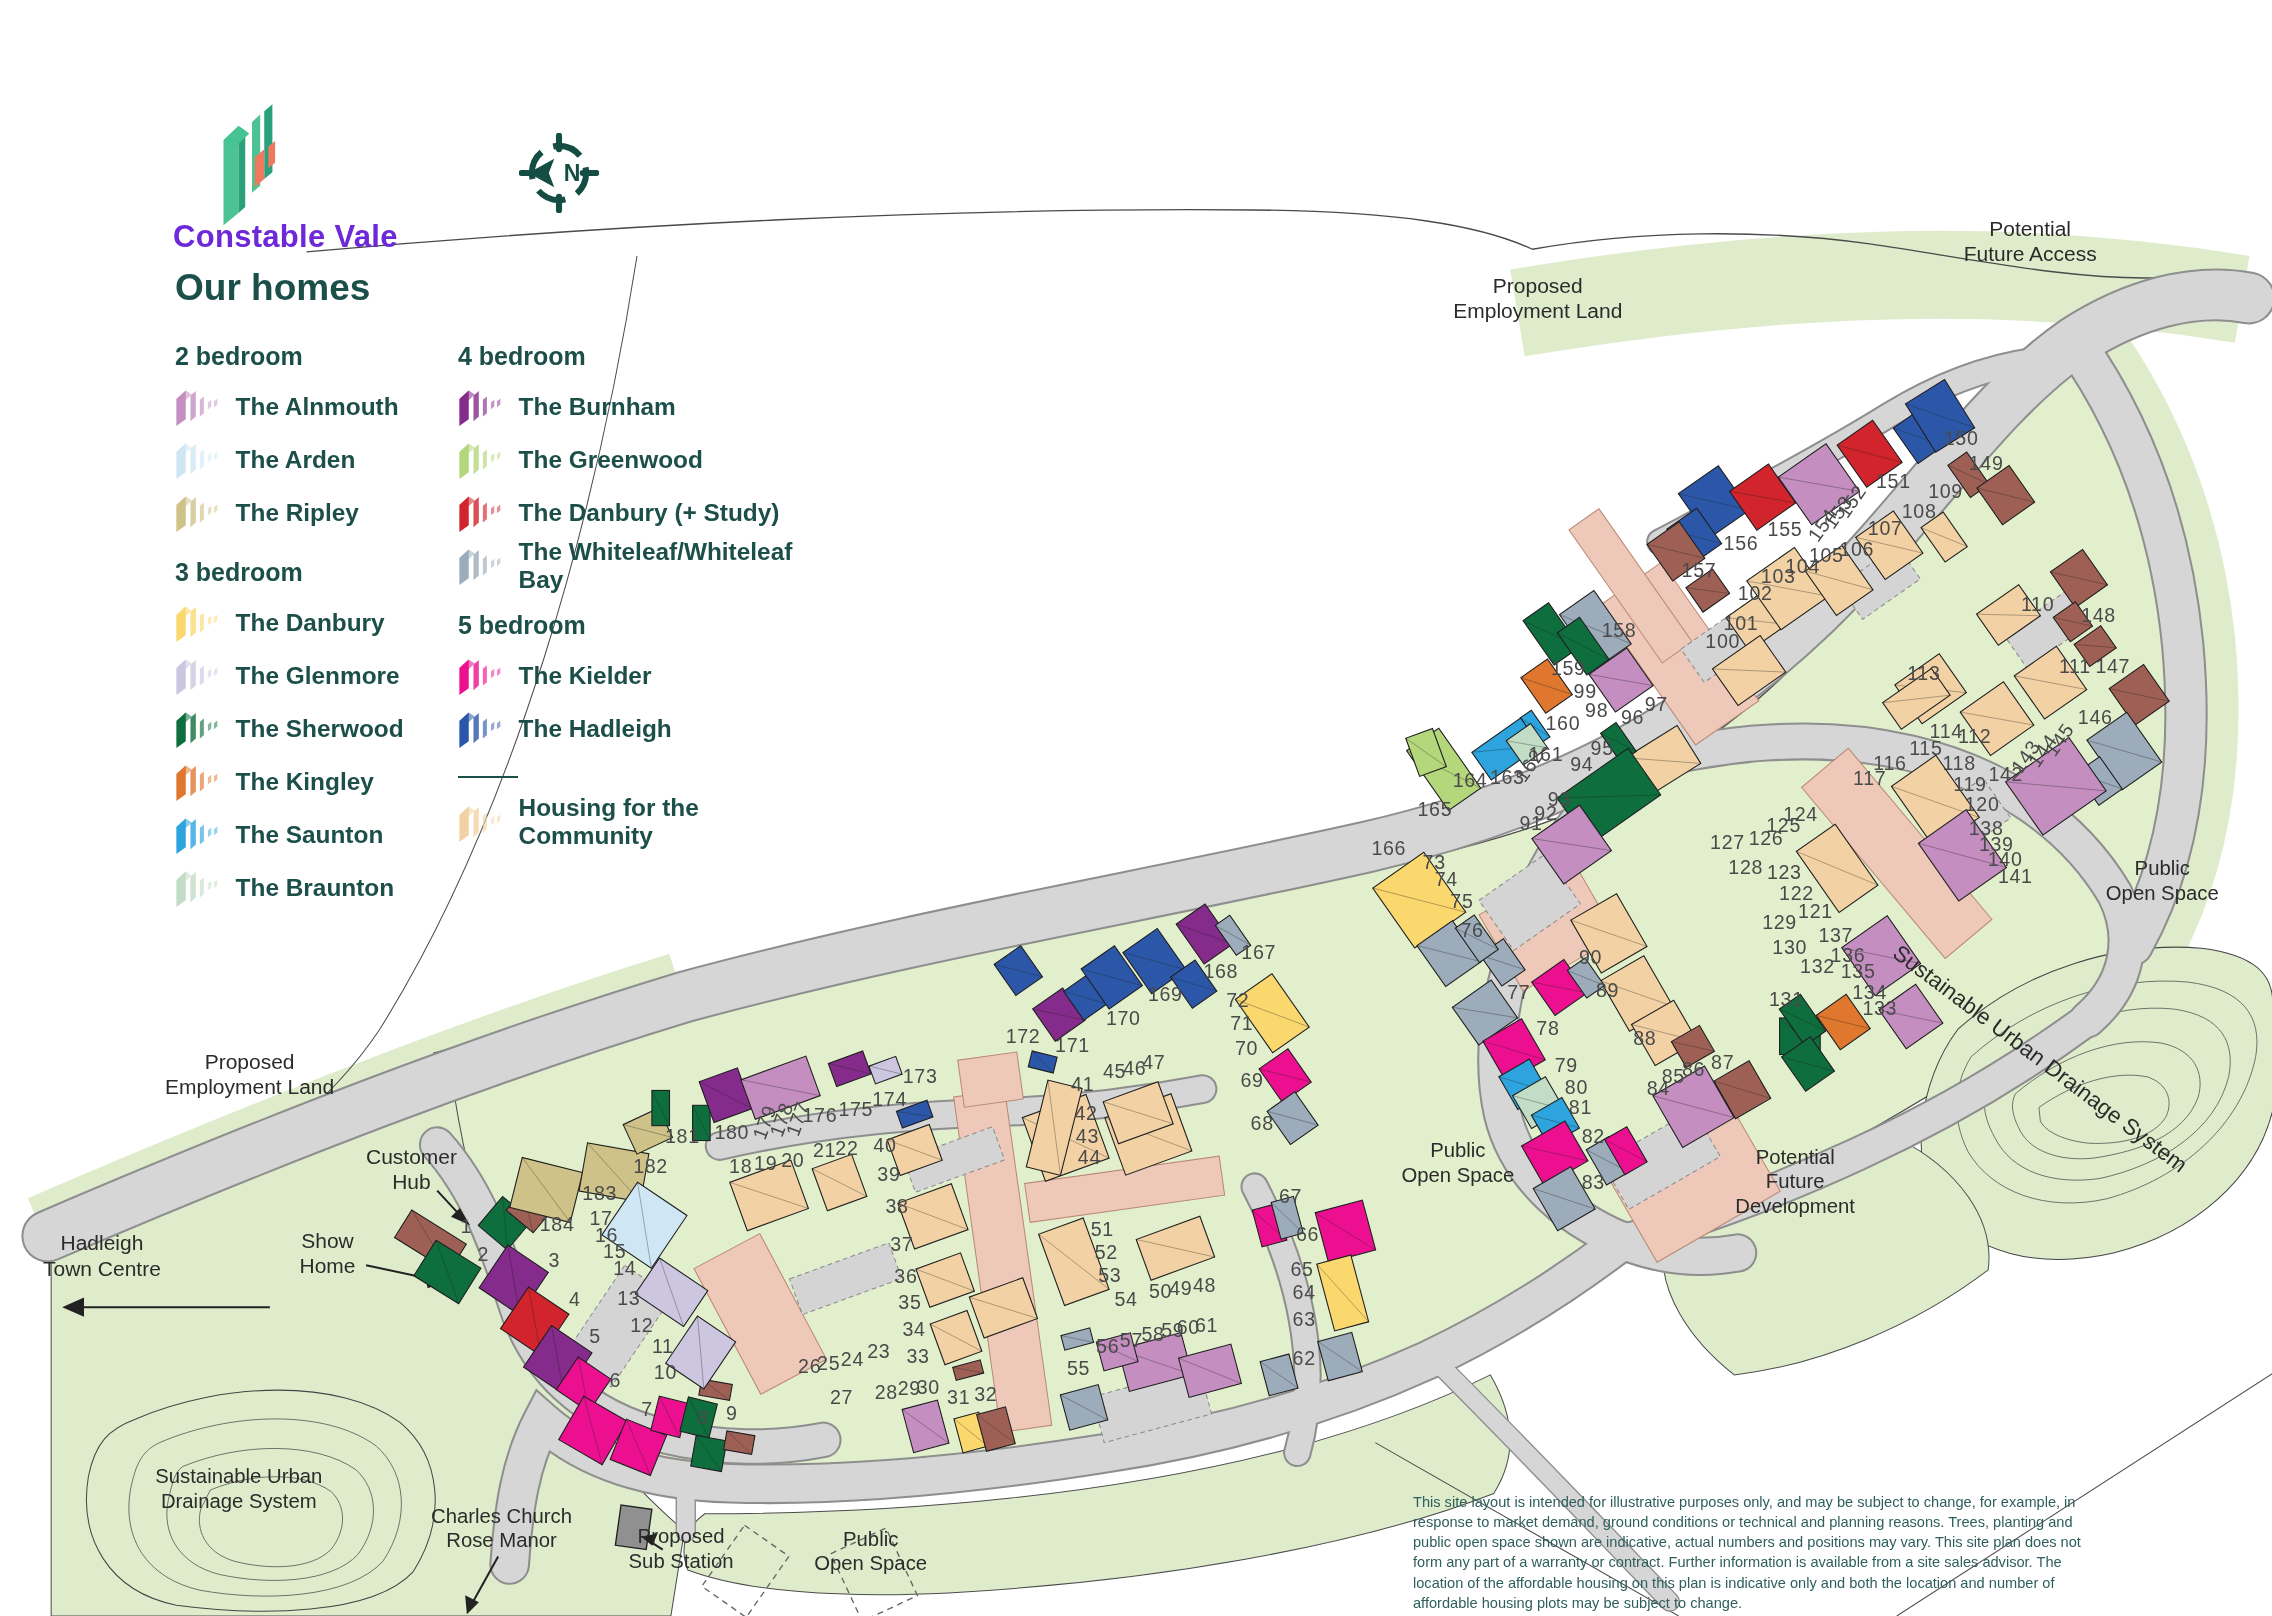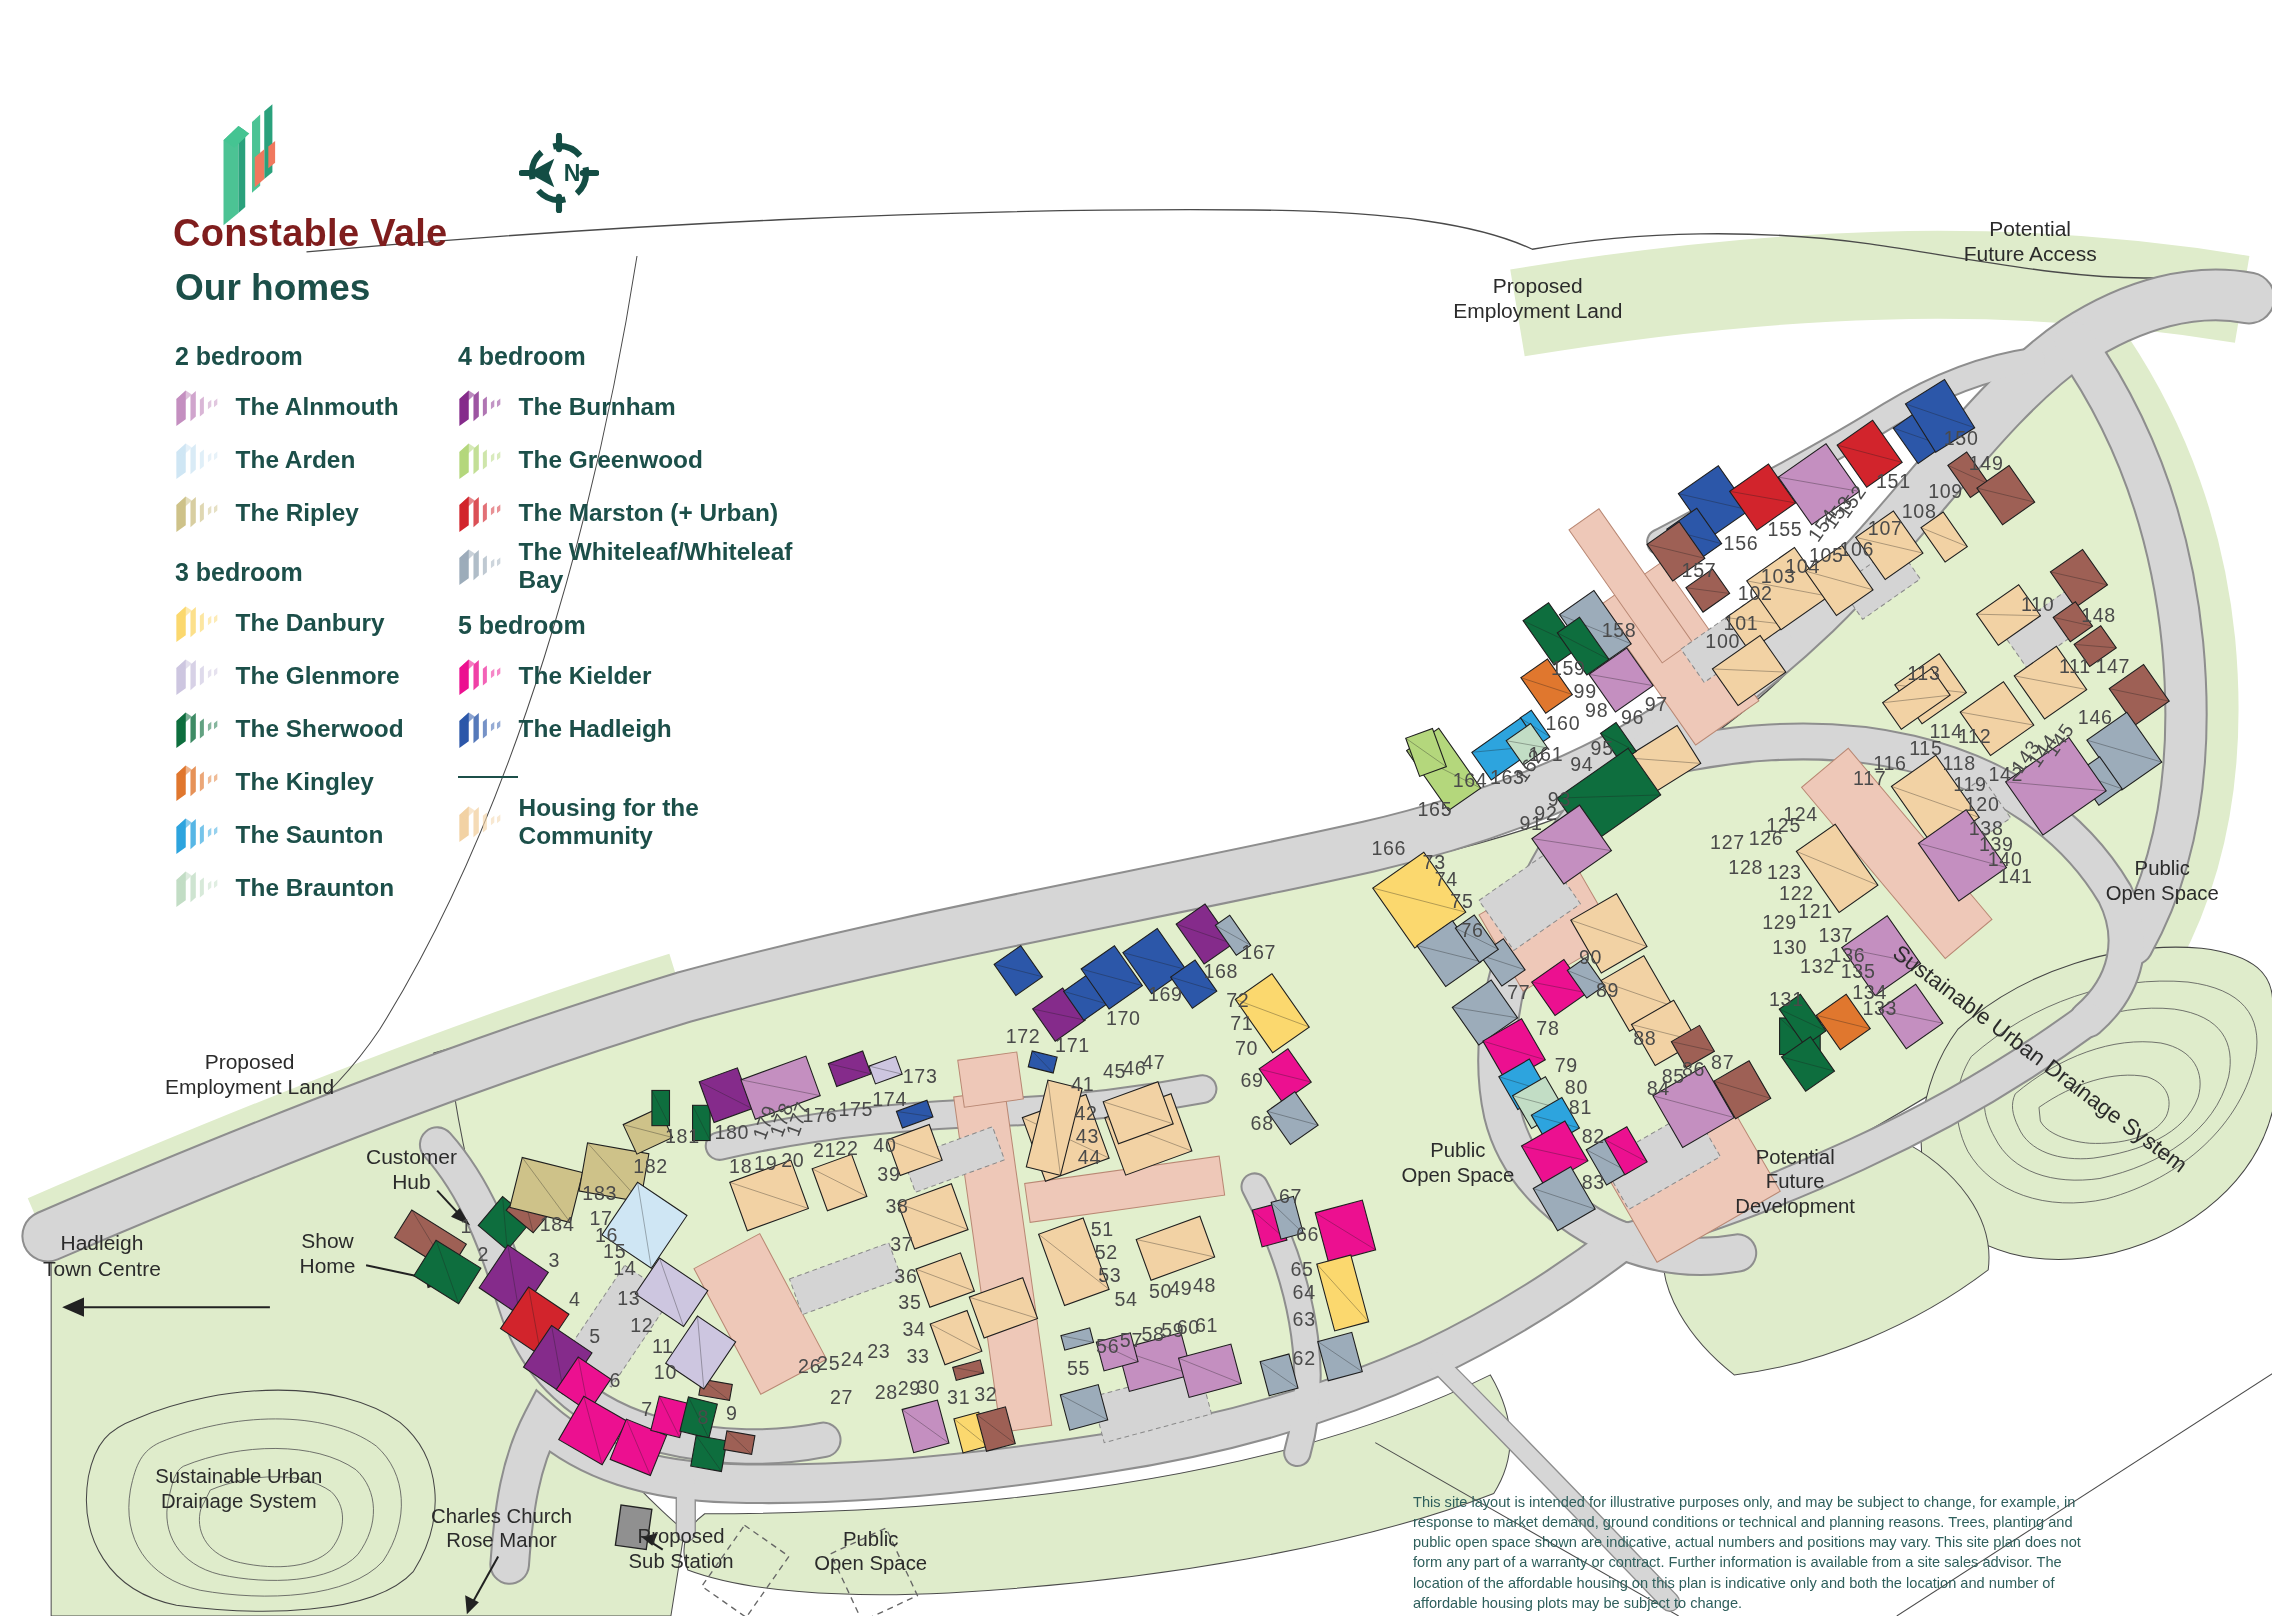--- a/index.html
+++ b/index.html
@@ -1,21 +1,21 @@
 <!DOCTYPE html>
 <html style="font-size:11px"><head>
 <meta charset="utf-8">
 <style>
   html,body{margin:0;padding:0;background:#fff;}
   #app{position:relative;width:2273px;height:1616px;background:#fff;overflow:hidden;
        font-family:"Liberation Sans",sans-serif;}
   #map{position:absolute;left:0;top:0;}
   svg text{font-family:"Liberation Sans",sans-serif;}
-  .brand-title{position:absolute;left:173px;top:212px;font-size:38px;font-weight:bold;
-       color:#7f1d1d;letter-spacing:0.3px;}
+  .brand-title{position:absolute;left:173px;top:219px;font-size:31px;font-weight:bold;
+       color:#6d28d9;letter-spacing:0.3px;}
   .legend-title{position:absolute;left:175px;top:267px;font-size:37px;font-weight:bold;color:#1c4f49;}
   .legend-col{position:absolute;top:339px;width:284px;}
   #legend-col-1{left:175px;} #legend-col-2{left:458px;width:379px;}
   .lg-heading{height:41px;line-height:35px;font-size:25px;font-weight:bold;color:#1c4f49;}
   .lg-group{margin-bottom:16.3px;}
   .lg-item{height:53px;display:flex;align-items:center;gap:17.6px;}
   .lg-item .hname{font-size:24.4px;font-weight:bold;color:#1c4f49;}
   .lg-icon{width:43px;height:39px;flex:0 0 43px;}
   .lg-divider{width:60px;height:2.7px;background:#1c4f49;margin:20.3px 0 17.6px 0;}
   #compass{position:absolute;left:519px;top:133px;}
@@ -1153,21 +1153,21 @@
         </div>
         <div class="lg-item">
           <svg class="lg-icon" viewBox="0 0 64 58" fill="currentColor" style="color: rgb(210, 36, 44);">
             <polygon points="2,18 16,5 16,48 2,58" opacity="1"></polygon>
             <polygon points="2,18 16,5 25,11 11,24" opacity=".55"></polygon>
             <polygon points="23,13 31,6 31,44 23,51" opacity=".8"></polygon>
             <polygon points="37,19 43,14 43,39 37,44" opacity=".65"></polygon>
             <polygon points="49,23 54,19 54,29 49,33" opacity=".5"></polygon>
             <polygon points="58,21 63,17 63,26 58,30" opacity=".5"></polygon>
           </svg>
-          <span class="hname">The Marston (+ Urban)</span>
+          <span class="hname">The Danbury (+ Study)</span>
         </div>
         <div class="lg-item">
           <svg class="lg-icon" viewBox="0 0 64 58" fill="currentColor" style="color: rgb(156, 172, 186);">
             <polygon points="2,18 16,5 16,48 2,58" opacity="1"></polygon>
             <polygon points="2,18 16,5 25,11 11,24" opacity=".55"></polygon>
             <polygon points="23,13 31,6 31,44 23,51" opacity=".8"></polygon>
             <polygon points="37,19 43,14 43,39 37,44" opacity=".65"></polygon>
             <polygon points="49,23 54,19 54,29 49,33" opacity=".5"></polygon>
             <polygon points="58,21 63,17 63,26 58,30" opacity=".5"></polygon>
           </svg>

